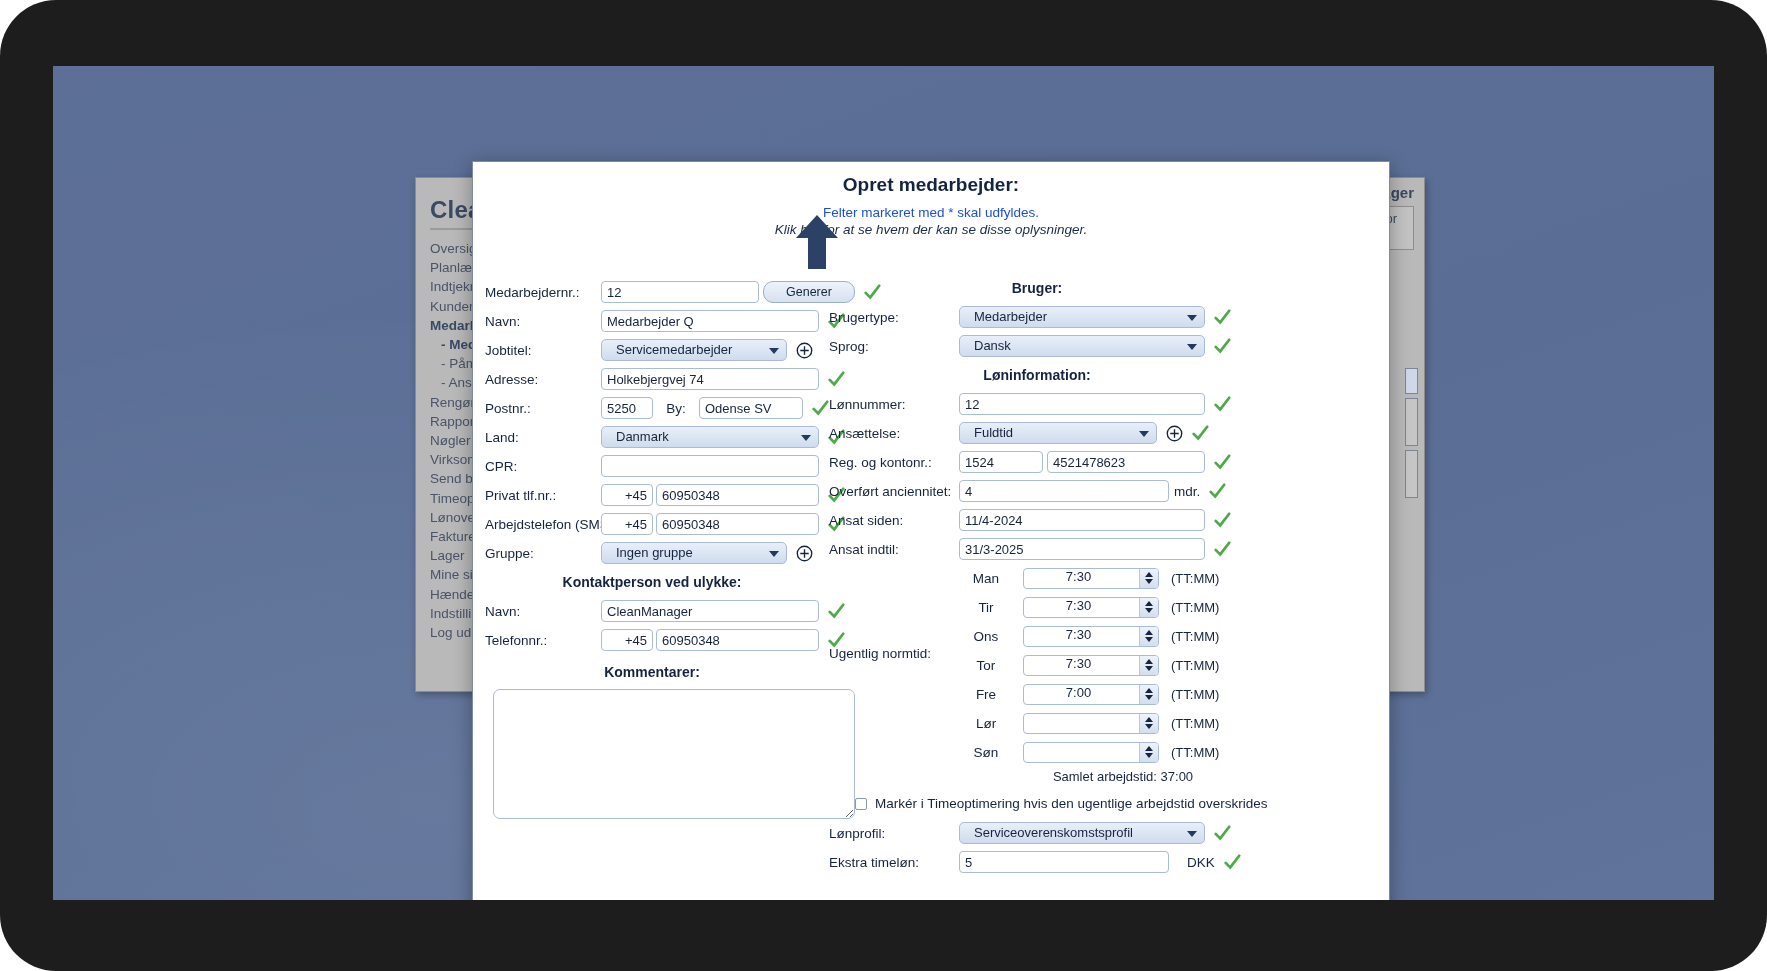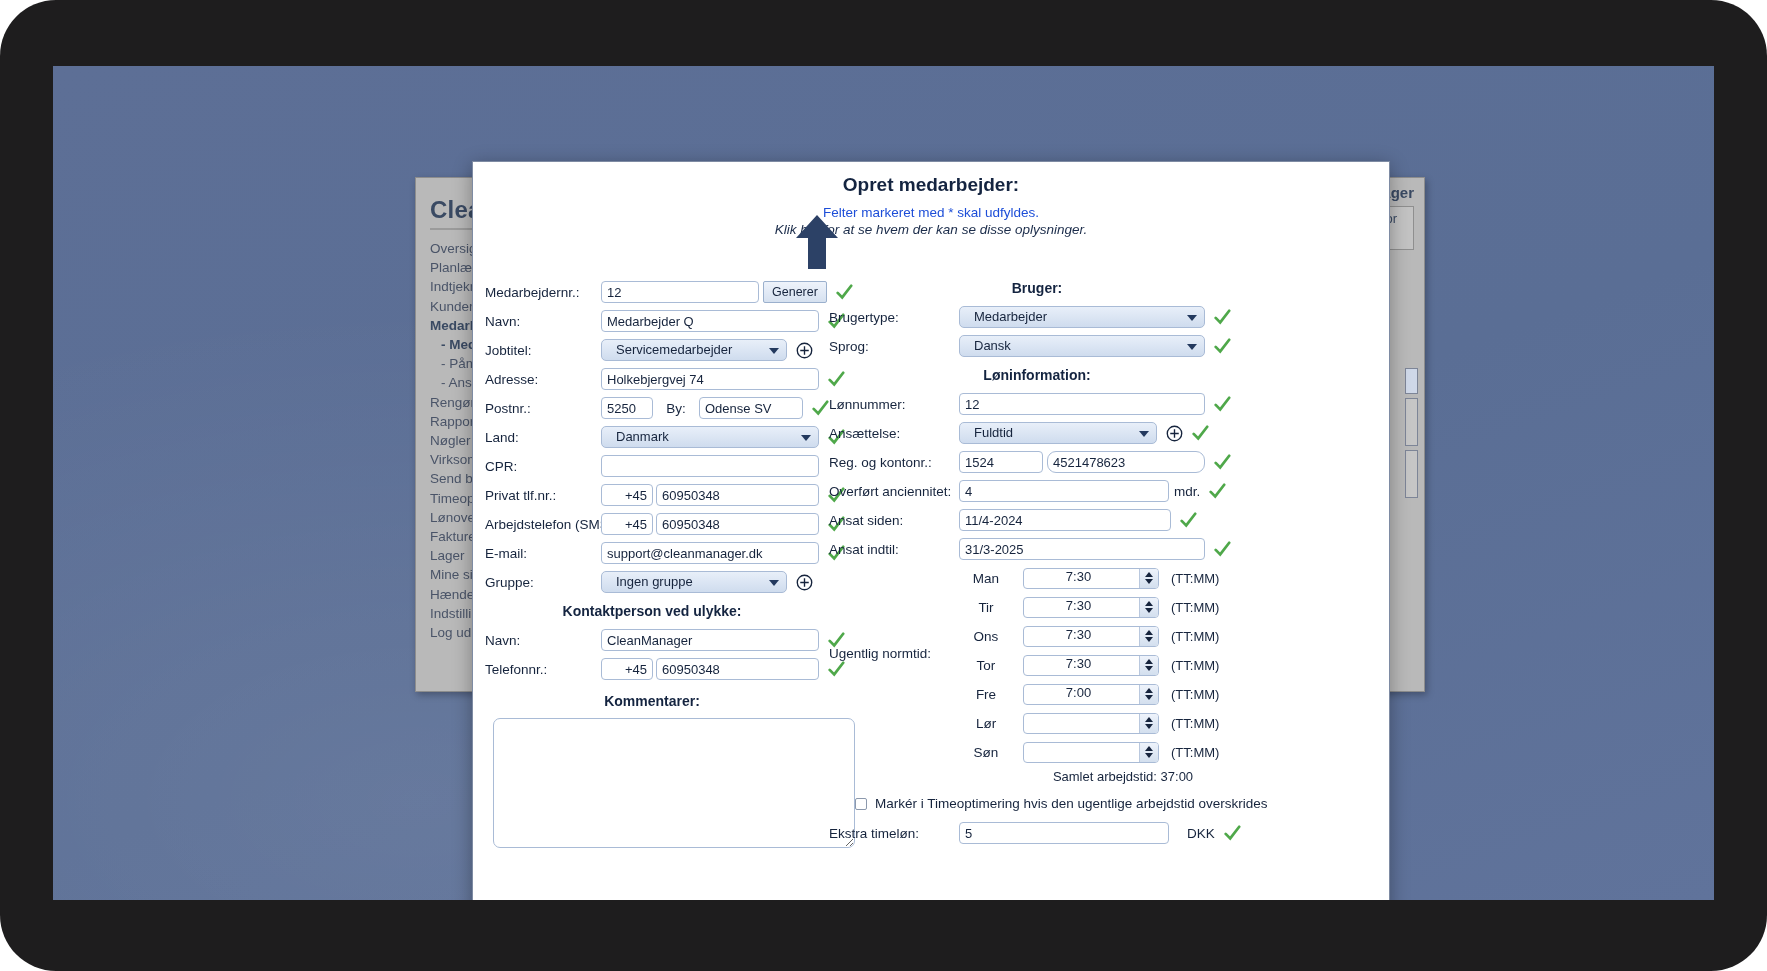--- a/index.html
+++ b/index.html
@@ -171,24 +171,24 @@
     width: 0; height: 0;
     border-left: 5px solid transparent;
     border-right: 5px solid transparent;
     border-top: 6px solid #23395e;
   }
 
   
   .btn {
     height: 22px;
     border: 1px solid #9bb0cd;
-    border-radius: 2px;
+    border-radius: 10px;
     background: linear-gradient(#eef3fb, #d6e1f0);
     font-size: 12.5px; color: #16243d;
-    padding: 0 8px;
+    padding: 0 22px;
     line-height: 20px;
     display: inline-flex; align-items: center; justify-content: center;
     font-family: "Liberation Sans", sans-serif;
     cursor: pointer;
   }
 
   
   .check { width: 18px; height: 18px; margin-left: 8px; flex: 0 0 auto; }
 
   
@@ -392,27 +392,20 @@
 
           <div class="row">
             <div class="lbl lbl-l">Arbejdstelefon (SMS):</div>
             <input class="inp" style="width: 52px; text-align: right;" value="+45">
             <input class="inp" style="width: 163px; margin-left: 3px;" value="60950348">
             <svg class="check" viewBox="0 0 20 20">
                 <path d="M3 11 L8 16 L18 3" stroke="#4fa84a" stroke-width="3" fill="none" stroke-linecap="round"></path>
               </svg>
           </div>
 
-          <div class="row">
-            <div class="lbl lbl-l">E-mail:</div>
-            <input class="inp" style="width: 218px;" value="support@cleanmanager.dk">
-            <svg class="check" viewBox="0 0 20 20">
-                <path d="M3 11 L8 16 L18 3" stroke="#4fa84a" stroke-width="3" fill="none" stroke-linecap="round"></path>
-              </svg>
-          </div>
 
           <div class="row">
             <div class="lbl lbl-l">Gruppe:</div>
             <div class="sel" style="width:186px">
               <span>Ingen gruppe</span>
               <span class="caret"></span>
             </div>
             <svg class="plusicon" viewBox="0 0 20 20">
               <circle cx="10" cy="10" r="8.5" fill="none" stroke="#16243d" stroke-width="1.6"></circle>
               <path d="M10 5 L10 15 M5 10 L15 10" stroke="#16243d" stroke-width="1.6"></path>
@@ -490,38 +483,38 @@
               <path d="M10 5 L10 15 M5 10 L15 10" stroke="#16243d" stroke-width="1.6"></path>
             </svg>
             <svg class="check" viewBox="0 0 20 20">
                 <path d="M3 11 L8 16 L18 3" stroke="#4fa84a" stroke-width="3" fill="none" stroke-linecap="round"></path>
               </svg>
           </div>
 
           <div class="row">
             <div class="lbl lbl-r">Reg. og kontonr.:</div>
             <input class="inp" style="width: 84px;" value="1524">
-            <input class="inp" style="width: 158px; margin-left: 4px; border-radius: 9px;" value="4521478623">
+            <input class="inp" style="width: 158px; margin-left: 4px;" value="4521478623">
             <svg class="check" viewBox="0 0 20 20">
                 <path d="M3 11 L8 16 L18 3" stroke="#4fa84a" stroke-width="3" fill="none" stroke-linecap="round"></path>
               </svg>
           </div>
 
           <div class="row">
             <div class="lbl lbl-r">Overført anciennitet:</div>
             <input class="inp" style="width: 210px;" value="4">
             <span class="lbl" style="margin-left:5px">mdr.</span>
             <svg class="check" viewBox="0 0 20 20">
                 <path d="M3 11 L8 16 L18 3" stroke="#4fa84a" stroke-width="3" fill="none" stroke-linecap="round"></path>
               </svg>
           </div>
 
           <div class="row">
             <div class="lbl lbl-r">Ansat siden:</div>
-            <input class="inp" style="width: 212px;" value="11/4-2024">
+            <input class="inp" style="width: 246px;" value="11/4-2024">
             <svg class="check" viewBox="0 0 20 20">
                 <path d="M3 11 L8 16 L18 3" stroke="#4fa84a" stroke-width="3" fill="none" stroke-linecap="round"></path>
               </svg>
           </div>
 
           <div class="row">
             <div class="lbl lbl-r">Ansat indtil:</div>
             <input class="inp" style="width: 246px;" value="31/3-2025">
             <svg class="check" viewBox="0 0 20 20">
                 <path d="M3 11 L8 16 L18 3" stroke="#4fa84a" stroke-width="3" fill="none" stroke-linecap="round"></path>
@@ -616,20 +609,30 @@
             </div>
 
             <div id="samlet">Samlet arbejdstid: 37:00</div>
           </div>
 
           <div class="cbrow" style="margin:12px 0 10px 30px">
             <span class="cbox"></span>
             <span>Markér i Timeoptimering hvis den ugentlige arbejdstid overskrides</span>
           </div>
 
+          <div class="row">
+            <div class="lbl lbl-r">Lønprofil:</div>
+            <div class="sel" style="width:246px">
+              <span>Serviceoverenskomstsprofil</span>
+              <span class="caret"></span>
+            </div>
+            <svg class="check" viewBox="0 0 20 20">
+                <path d="M3 11 L8 16 L18 3" stroke="#4fa84a" stroke-width="3" fill="none" stroke-linecap="round"></path>
+              </svg>
+          </div>
 
           <div class="row">
             <div class="lbl lbl-r">Ekstra timeløn:</div>
             <input class="inp" style="width: 210px;" value="5">
             <span class="lbl" style="margin-left:18px">DKK</span>
             <svg class="check" viewBox="0 0 20 20">
                 <path d="M3 11 L8 16 L18 3" stroke="#4fa84a" stroke-width="3" fill="none" stroke-linecap="round"></path>
               </svg>
           </div>
 

